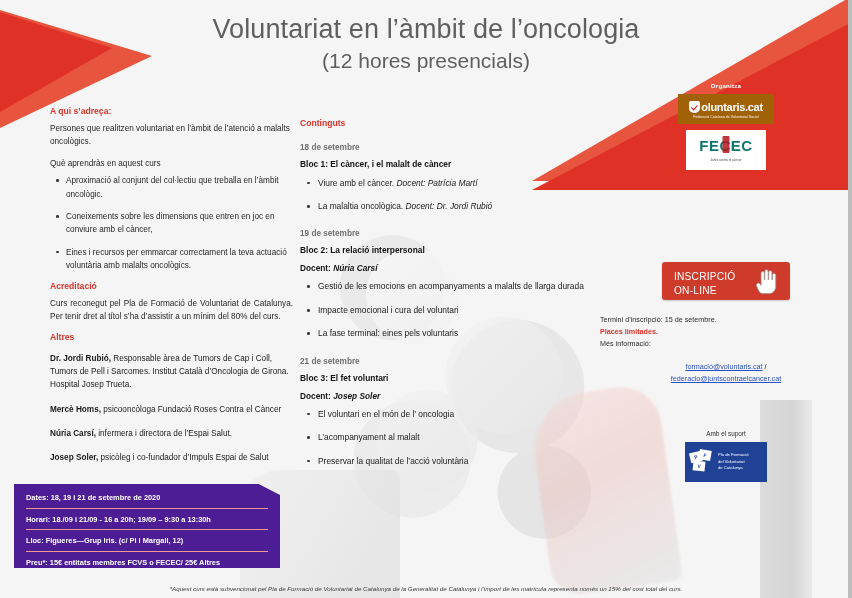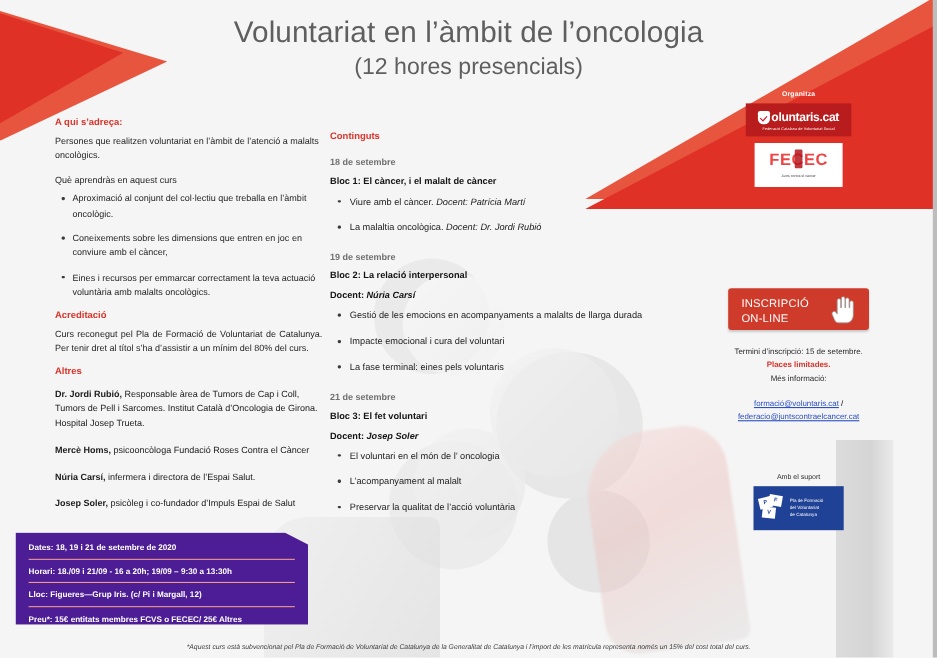--- a/index.html
+++ b/index.html
@@ -143,41 +143,41 @@
   }
   .infoline:first-child{border-bottom:1px solid #f09a90;}
   .infoline + .infoline{padding-top:6px;}
 
   
   .organitza{
     color:#ffffff;font-size:6.2px;font-weight:bold;text-align:center;
     margin:0 0 5px 0;letter-spacing:.2px;
   }
   .logo-vol{
-    width:96px;margin:0 auto;background:#b91c1c;padding:7px 6px 5px 6px;
+    width:96px;margin:0 auto;background:#a16207;padding:7px 6px 5px 6px;
     box-sizing:border-box;text-align:center;
   }
   .logo-vol-row{display:flex;align-items:center;justify-content:center;gap:1px;}
   .vshield{
     width:11px;height:12px;background:#ffffff;
     border-radius:2px 2px 5px 5px;position:relative;display:inline-block;
   }
   .vshield::after{
     content:"";position:absolute;left:2.4px;top:3px;width:3.4px;height:5.4px;
     border:1.6px solid #e3051b;border-top:none;border-left:none;
     transform:rotate(42deg);
   }
   .logo-vol-txt{color:#fff;font-size:11px;font-weight:bold;letter-spacing:-.3px;}
   .logo-vol-sub{color:#fff;font-size:3.4px;margin-top:2px;letter-spacing:.1px;}
   .logo-fecec{
     width:80px;height:40px;margin:6px auto 0 auto;background:#ffffff;
     text-align:center;padding-top:7px;box-sizing:border-box;
   }
   .fecec-txt{
-    font-size:15px;font-weight:bold;color:#ef4444;letter-spacing:.5px;
+    font-size:15px;font-weight:bold;color:#0f766e;letter-spacing:.5px;
     position:relative;display:inline-block;line-height:1;
   }
   .fecec-bar{
     position:absolute;left:50%;top:-2px;transform:translateX(-50%);
     width:7px;height:17px;background:#b3151c;opacity:.85;border-radius:1px;
   }
   .fecec-sub{font-size:3.2px;color:#444;margin-top:3px;}
 
   .btn-inscripcio{
     margin:92px auto 0 auto;width:128px;height:38px;background:#cf3b2b;
@@ -185,21 +185,21 @@
     box-shadow:0 1px 2px rgba(0,0,0,.18);
   }
   .btn-txt{
     position:absolute;left:12px;top:8px;color:#ffffff;font-size:10.2px;
     font-weight:normal;line-height:1.35;letter-spacing:.2px;
   }
   .hand{
     position:absolute;right:13px;top:7px;width:22px;height:26px;
   }
   .info-small{
-    text-align:center;margin-top:14px;color:#2b2b2b;font-size:7.2px;line-height:1.7;
+    text-align:left;margin-top:14px;color:#2b2b2b;font-size:7.2px;line-height:1.7;
   }
   .info-small .red{color:#d8342a;font-weight:bold;}
   .mails{text-align:center;margin-top:10px;font-size:7.2px;line-height:1.75;}
   .mails a{color:#2b4fc4;text-decoration:underline;text-align:center;}
   .suport{
     text-align:center;margin-top:44px;color:#2b2b2b;font-size:6.4px;
   }
   .logo-pla{
     width:82px;height:40px;margin:5px auto 0 auto;background:#1f4196;
     display:flex;align-items:center;gap:4px;padding:0 5px;box-sizing:border-box;

